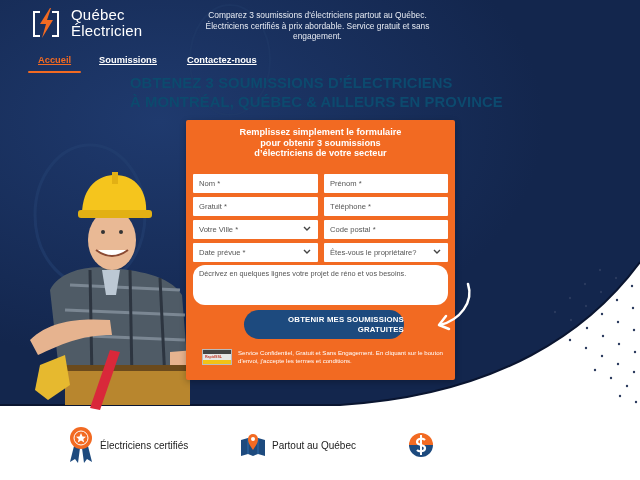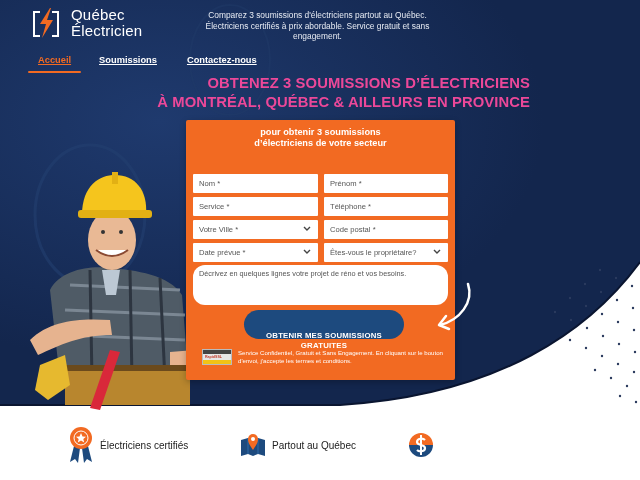--- a/index.html
+++ b/index.html
@@ -16,34 +16,34 @@
   .logo-text { margin-left: 10px; color: #fff; font-weight: normal; font-size: 15px; line-height: 16px; letter-spacing: 0.2px; }
   .tagline { position: absolute; left: 200px; top: 10px; width: 235px; color: #e7ebf3; font-size: 8.4px; line-height: 10.5px; text-align: center; }
 
   .nav { position: absolute; left: 28px; top: 55px; display: flex; }
   .nav-item { font-size: 9.3px; font-weight: bold; color: #fff; margin-right: 20px; position: relative; padding: 0 10px 6px 10px; text-decoration: underline; }
   .nav-item:first-child { padding-left: 10px; }
   .nav-item.active { color: #f26a22; }
   .nav-item.active::after { content: ""; position: absolute; left: 0; right: 0; bottom: -2px; height: 2px; background: #f26a22; border-radius: 1px; }
   .nav-item:nth-child(2) { margin-left: -12px; margin-right: 10px; }
 
-  .hero-title { position: absolute; left: 130px; top: 74px; width: 400px; text-align: right; color: #ec4899; font-weight: bold; font-size: 14.8px; line-height: 19px; letter-spacing: 0.1px; }
+  .hero-title { position: absolute; left: 130px; top: 74px; width: 400px; text-align: left; color: #0c4a6e; font-weight: bold; font-size: 14.8px; line-height: 19px; letter-spacing: 0.1px; }
 
   
   .worker { position: absolute; left: 20px; top: 170px; width: 180px; height: 240px; }
 
   
   .form-panel { position: absolute; left: 186px; top: 120px; width: 269px; height: 260px; background: #f26a22; border-radius: 2px; box-shadow: 0 2px 6px rgba(0,0,0,0.25); }
   .form-heading { position: absolute; left: 0; top: 7px; width: 100%; text-align: center; color: #fff; font-weight: bold; font-size: 9.2px; line-height: 10.5px; }
   .field { position: absolute; background: #fff; height: 19px; font-size: 7.6px; color: #555; padding: 5px 6px 0 6px; border-radius: 1px; }
   .field .chev { position: absolute; right: 6px; top: 4px; width: 10px; height: 10px; }
   .field-l { left: 7px; width: 125px; }
   .field-r { left: 138px; width: 124px; }
   .textarea { position: absolute; left: 7px; top: 145px; width: 255px; height: 40px; background: #fff; font-size: 7.3px; color: #555; padding: 4px 6px; border-radius: 12px; }
-  .submit-btn { position: absolute; left: 58px; top: 190px; width: 160px; height: 29px; background: #1d4a7e; border-radius: 15px; color: #fff; font-weight: bold; font-size: 7.8px; line-height: 10px; text-align: center; padding-top: 21px; letter-spacing: 0.2px; }
+  .submit-btn { position: absolute; left: 58px; top: 190px; width: 160px; height: 29px; background: #1d4a7e; border-radius: 15px; color: #fff; font-weight: bold; font-size: 7.8px; line-height: 10px; text-align: right; padding-top: 5px; letter-spacing: 0.2px; }
   .badge { position: absolute; left: 16px; top: 229px; width: 30px; height: 16px; background: #e6e6e6; border: 1px solid #bbb; }
   .badge .b1 { position: absolute; left: 0; top: 0; width: 100%; height: 4px; background: #444; }
   .badge .b2 { position: absolute; left: 2px; top: 5px; font-size: 3.6px; color: #c0392b; font-weight: bold; }
   .badge .b3 { position: absolute; left: 0; bottom: 0; width: 100%; height: 4px; background: #f2c316; }
   .disclaimer { position: absolute; left: 52px; top: 229px; width: 210px; color: #fff; font-size: 6.1px; line-height: 7.8px; }
 
   .arrow { position: absolute; left: 430px; top: 282px; width: 45px; height: 50px; }
 
   
   .features { position: absolute; top: 425px; left: 0; width: 640px; height: 40px; }
@@ -154,33 +154,34 @@
     <rect x="45" y="195" width="125" height="40" fill="#b8862e"></rect>
     <rect x="45" y="195" width="125" height="6" fill="#6b4a1c"></rect>
 
     <path d="M20,195 L45,185 L50,215 L28,230 L15,220 Z" fill="#e6b92f"></path>
 
     <path d="M90,180 L100,182 L80,240 L70,238 Z" fill="#d9283a"></path>
   </svg>
 
   <div class="form-panel">
     <div class="form-heading">
+      <div>Remplissez simplement le formulaire</div>
       <div>pour obtenir 3 soumissions</div>
       <div>d’électriciens de votre secteur</div>
     </div>
 
     <div class="field field-l" style="top:54px">
       <span>Nom *</span>
     </div>
     <div class="field field-r" style="top:54px">
       <span>Prénom *</span>
     </div>
 
     <div class="field field-l" style="top:77px">
-      <span>Service *</span>
+      <span>Gratuit *</span>
     </div>
     <div class="field field-r" style="top:77px">
       <span>Téléphone *</span>
     </div>
 
     <div class="field field-l" style="top:100px">
       <span>Votre Ville *</span>
       <svg class="chev" viewBox="0 0 10 10">
           <path d="M2,3 L5,6 L8,3" fill="none" stroke="#444" stroke-width="1.4"></path>
         </svg>

